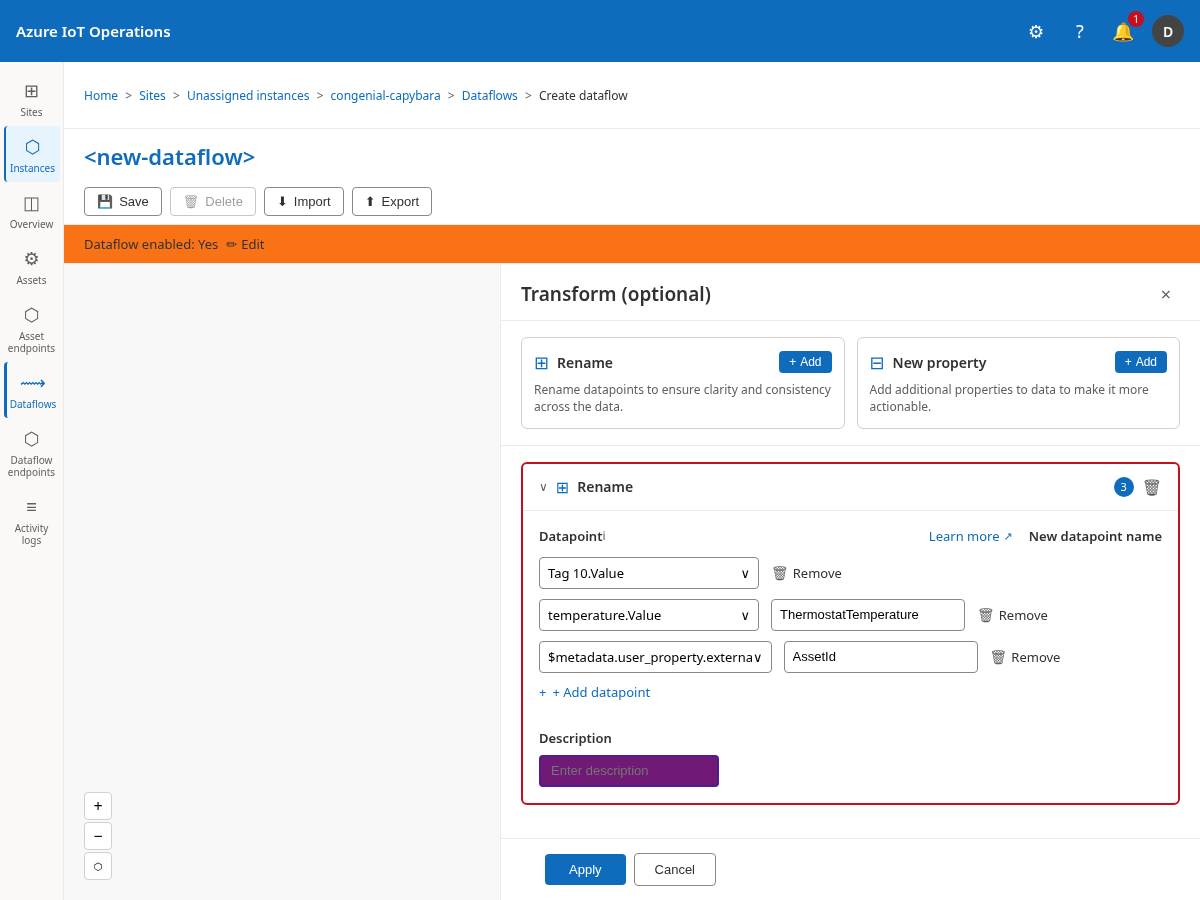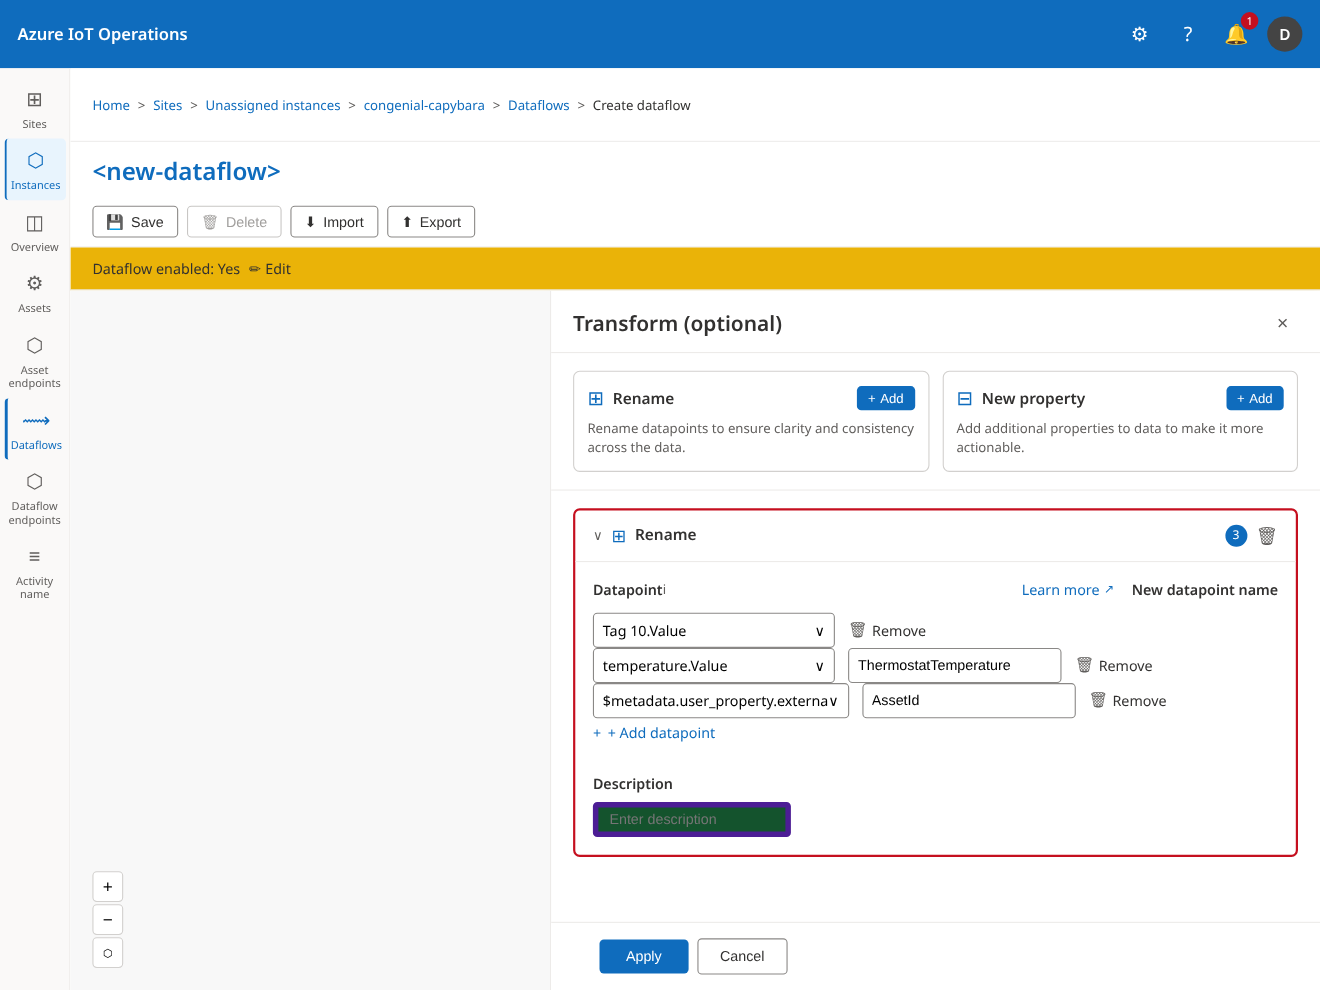--- a/index.html
+++ b/index.html
@@ -34,21 +34,21 @@
 
     
     .page-header { padding: 12px 20px 8px 20px; background: white; }
     .page-title { font-size: 22px; font-weight: 600; color: #0f6cbd; }
 
     
     .toolbar { padding: 8px 20px; background: white; border-bottom: 1px solid #edebe9; display: flex; gap: 8px; align-items: center; }
     .toolbar-btn { display: flex; align-items: center; gap: 6px; padding: 6px 12px; border: 1px solid #8a8886; background: white; border-radius: 4px; cursor: pointer; font-size: 13px; color: #323130; }
 
     
-    .status-bar { padding: 10px 20px; background: #eab308; display: flex; gap: 8px; border-bottom: 1px solid #edebe9; }
+    .status-bar { padding: 10px 20px; background: #f97316; display: flex; gap: 8px; border-bottom: 1px solid #edebe9; }
     .status-text { font-size: 13px; color: #323130; }
     .edit-link { display: flex; align-items: center; gap: 4px; color: #323130; cursor: pointer; font-size: 13px; }
 
     
     .canvas-area { flex: 1; position: relative; overflow: hidden; background: #faf9f8; display: flex; }
 
     
     .canvas-flow { flex: 1; position: relative; background: #f8f8f8; }
     .zoom-controls { position: absolute; bottom: 20px; left: 20px; display: flex; flex-direction: column; gap: 2px; }
     .zoom-btn { width: 28px; height: 28px; background: white; border: 1px solid #d2d0ce; border-radius: 4px; display: flex; align-items: center; justify-content: center; cursor: pointer; font-size: 16px; }
@@ -80,31 +80,31 @@
     .delete-btn { color: #605e5c; cursor: pointer; font-size: 16px; }
 
     
     .datapoints-area { padding: 16px; }
     .datapoints-labels { display: flex; align-items: center; gap: 0; margin-bottom: 12px; }
     .dp-label { font-size: 13px; font-weight: 600; color: #323130; }
     .info-icon { color: #605e5c; font-size: 12px; cursor: pointer; }
     .learn-more { color: #0f6cbd; font-size: 13px; cursor: pointer; margin-left: auto; display: flex; align-items: center; gap: 4px; text-decoration: none; }
     .new-dp-label { font-size: 13px; font-weight: 600; color: #323130; margin-left: 16px; }
 
-    .dp-row { display: flex; align-items: center; gap: 12px; }
+    .dp-row { display: flex; align-items: center; gap: 12px; margin-bottom: 10px; }
     .dp-select { flex: 0 0 220px; height: 32px; border: 1px solid #8a8886; border-radius: 4px; padding: 0 8px; font-size: 13px; background: white; display: flex; align-items: center; justify-content: space-between; cursor: pointer; }
     .dp-input { flex: 0 0 180px; height: 32px; border: 1px solid #8a8886; border-radius: 4px; padding: 0 8px; font-size: 13px; background: white; }
     .remove-btn { display: flex; align-items: center; gap: 4px; color: #323130; cursor: pointer; font-size: 13px; white-space: nowrap; }
     .remove-icon { font-size: 14px; color: #605e5c; }
 
     .add-dp-btn { display: flex; align-items: center; gap: 6px; color: #0f6cbd; cursor: pointer; font-size: 13px; margin-top: 4px; margin-bottom: 12px; }
 
     .desc-section { padding: 0 16px 16px; }
     .desc-label { font-size: 13px; font-weight: 600; color: #323130; margin-bottom: 8px; }
-    .desc-input { width: 180px; height: 32px; border: 5px solid #4c1d95; border-radius: 4px; padding: 0 10px; font-size: 13px; color: #a19f9d; background: #14532d; }
+    .desc-input { width: 180px; height: 32px; border: 2px solid #4c1d95; border-radius: 4px; padding: 0 10px; font-size: 13px; color: #a19f9d; background: #701a75; }
 
     
     .panel-footer { padding: 14px 20px; border-top: 1px solid #edebe9; display: flex; gap: 8px; align-items: center; flex-shrink: 0; background: white; }
     .apply-btn { background: #0f6cbd; color: white; border: none; border-radius: 4px; padding: 8px 24px; font-size: 13px; cursor: pointer; font-weight: 500; margin-left: 24px; }
     .cancel-btn { background: white; color: #323130; border: 1px solid #8a8886; border-radius: 4px; padding: 8px 20px; font-size: 13px; cursor: pointer; }
 
     
     .panel-scroll::-webkit-scrollbar { width: 6px; }
     .panel-scroll::-webkit-scrollbar-thumb { background: #c8c6c4; border-radius: 3px; }
   </style>
@@ -150,21 +150,21 @@
     <div class="sidebar-item" style="color:#0f6cbd;border-left:3px solid #0f6cbd;">
       <span class="sidebar-item-icon">⟿</span>
       <span class="sidebar-item-label">Dataflows</span>
     </div>
     <div class="sidebar-item">
       <span class="sidebar-item-icon">⬡</span>
       <span class="sidebar-item-label">Dataflow endpoints</span>
     </div>
     <div class="sidebar-item">
       <span class="sidebar-item-icon">≡</span>
-      <span class="sidebar-item-label">Activity name</span>
+      <span class="sidebar-item-label">Activity logs</span>
     </div>
   </div>
 
   <div class="content">
 
     <div class="breadcrumb-bar">
       <span class="breadcrumb">
         <a style="color:#0f6cbd;text-decoration:none;cursor:pointer;">Home</a>
         <span class="sep"> &gt; </span>
         <a style="color:#0f6cbd;text-decoration:none;cursor:pointer;">Sites</a>

